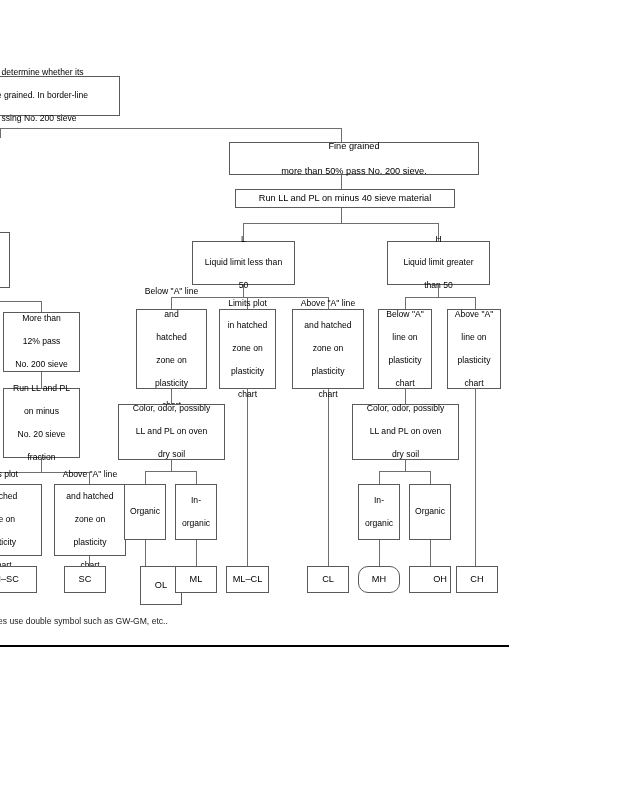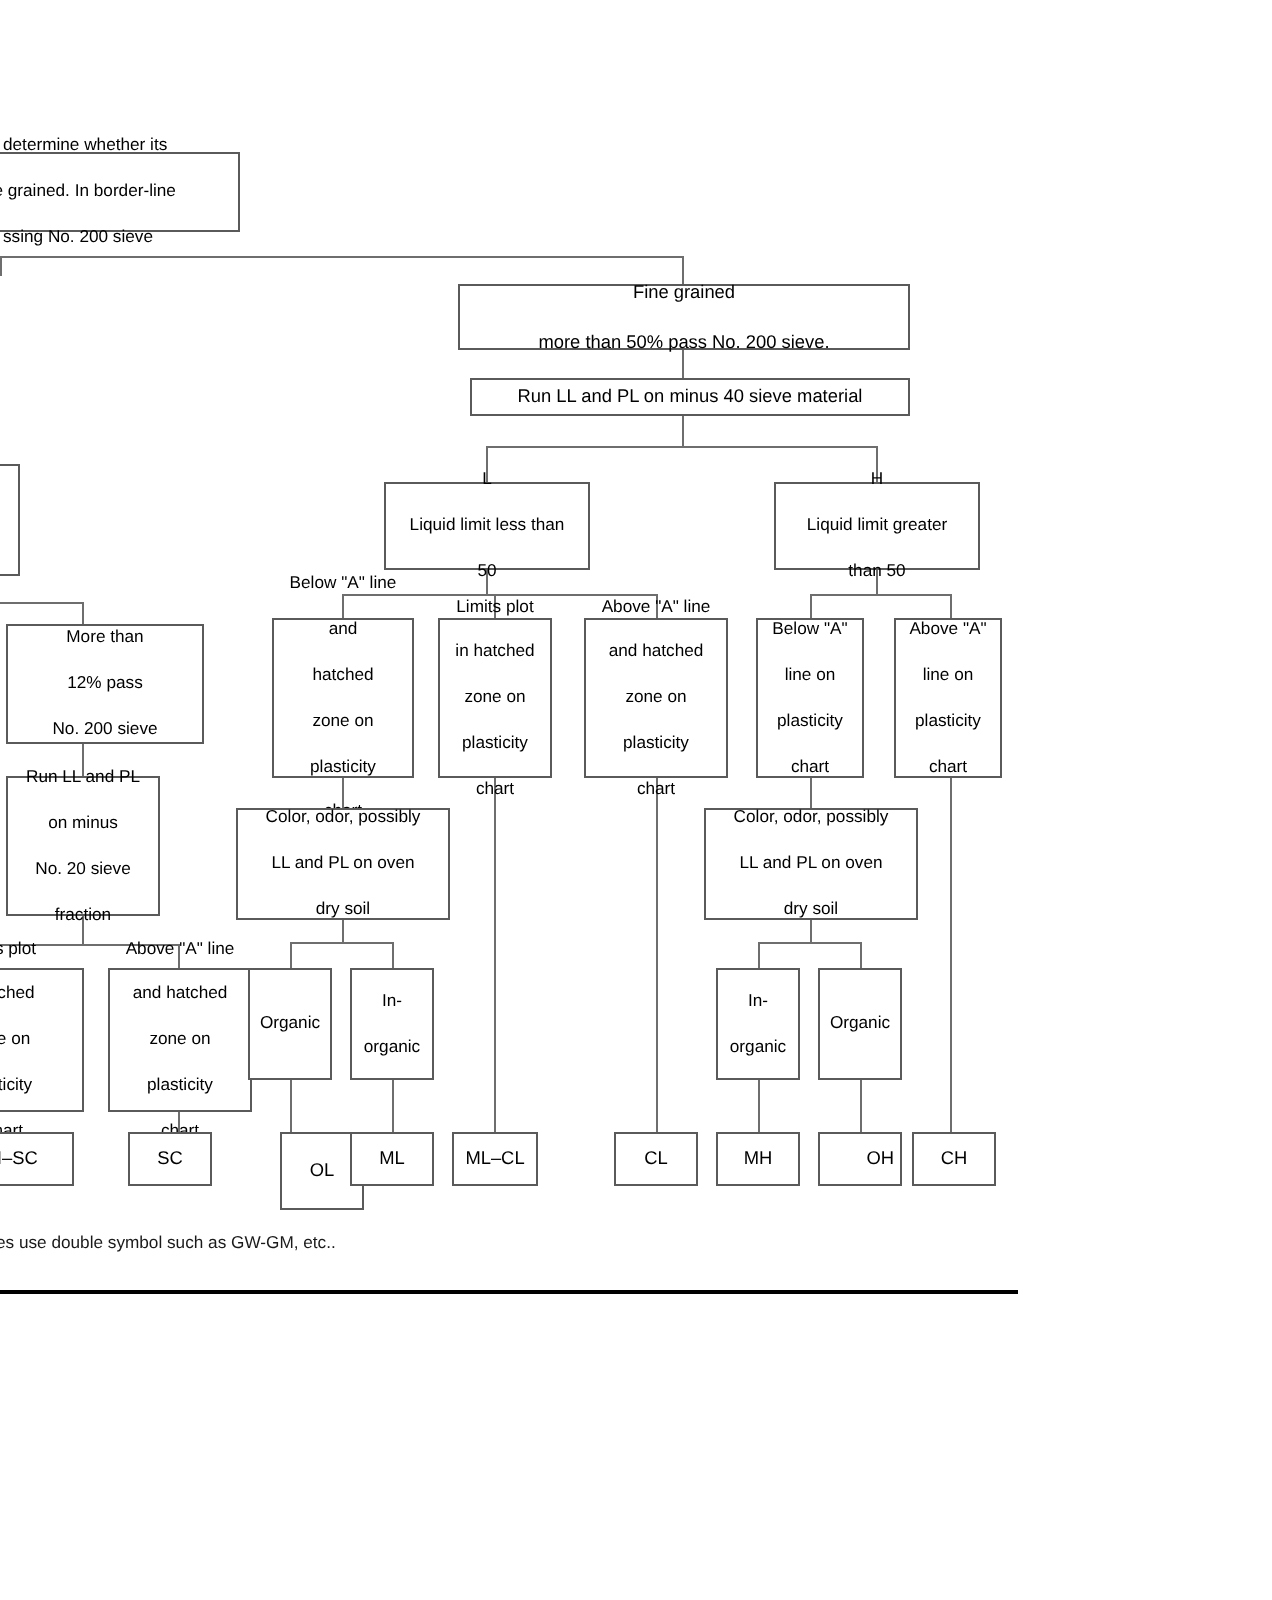--- a/index.html
+++ b/index.html
@@ -61,21 +61,21 @@
       <span>o determine whether its</span><br>
       <span>ine grained. In border-line</span><br>
       <span>ssing No. 200 sieve</span>
     </span>
   </div>
 
   <div class="ln lnh" style="left:0px;top:128px;width:342px;"></div>
   <div class="ln lnv" style="left:341px;top:128px;height:14px;"></div>
   <div class="ln lnv" style="left:0px;top:128px;height:10px;"></div>
 
-  <div class="node wide" style="left:229px;top:142px;width:226px;height:33px;">
+  <div class="node wide" style="left:229px;top:142px;width:250px;height:33px;">
     <span>
       <span>Fine grained</span><br>
       <span>more than 50% pass No. 200 sieve.</span>
     </span>
   </div>
 
   <div class="ln lnv" style="left:341px;top:175px;height:14px;"></div>
 
   <div class="node wide" style="left:235px;top:189px;width:220px;height:19px;align-items:center;">
     <span>Run LL and PL on minus 40 sieve material</span>
@@ -102,21 +102,21 @@
     </span>
   </div>
 
   <div class="node" style="left:-36px;top:232px;width:46px;height:56px;">
     <span>n</span>
   </div>
 
   <div class="ln lnh" style="left:-14px;top:301px;width:55px;"></div>
   <div class="ln lnv" style="left:41px;top:301px;height:11px;"></div>
 
-  <div class="node" style="left:3px;top:312px;width:99px;height:60px;">
+  <div class="node" style="left:3px;top:312px;width:77px;height:60px;">
     <span>
       <span>More than</span><br>
       <span>12% pass</span><br>
       <span>No. 200 sieve</span>
     </span>
   </div>
 
   <div class="ln lnv" style="left:41px;top:372px;height:16px;"></div>
 
   <div class="node" style="left:3px;top:388px;width:77px;height:70px;justify-content:center;">
@@ -287,21 +287,21 @@
   </div>
   <div class="node term" style="left:175px;top:566px;width:42px;height:27px;">
     <span>ML</span>
   </div>
   <div class="node term" style="left:226px;top:566px;width:43px;height:27px;">
     <span>ML–CL</span>
   </div>
   <div class="node term" style="left:307px;top:566px;width:42px;height:27px;">
     <span>CL</span>
   </div>
-  <div class="node term" style="left:358px;top:566px;width:42px;height:27px;">
+  <div class="node term" style="left:358px;top:566px;width:42px;height:27px;border-radius:10px;">
     <span>MH</span>
   </div>
   <div class="node term" style="left:409px;top:566px;width:42px;height:27px;text-align:right;">
     <span>OH</span>
   </div>
   <div class="node term" style="left:456px;top:566px;width:42px;height:27px;">
     <span>CH</span>
   </div>
 
   <div class="footnote" style="left:-2px;top:616px;">es use double symbol such as GW-GM, etc..</div>

